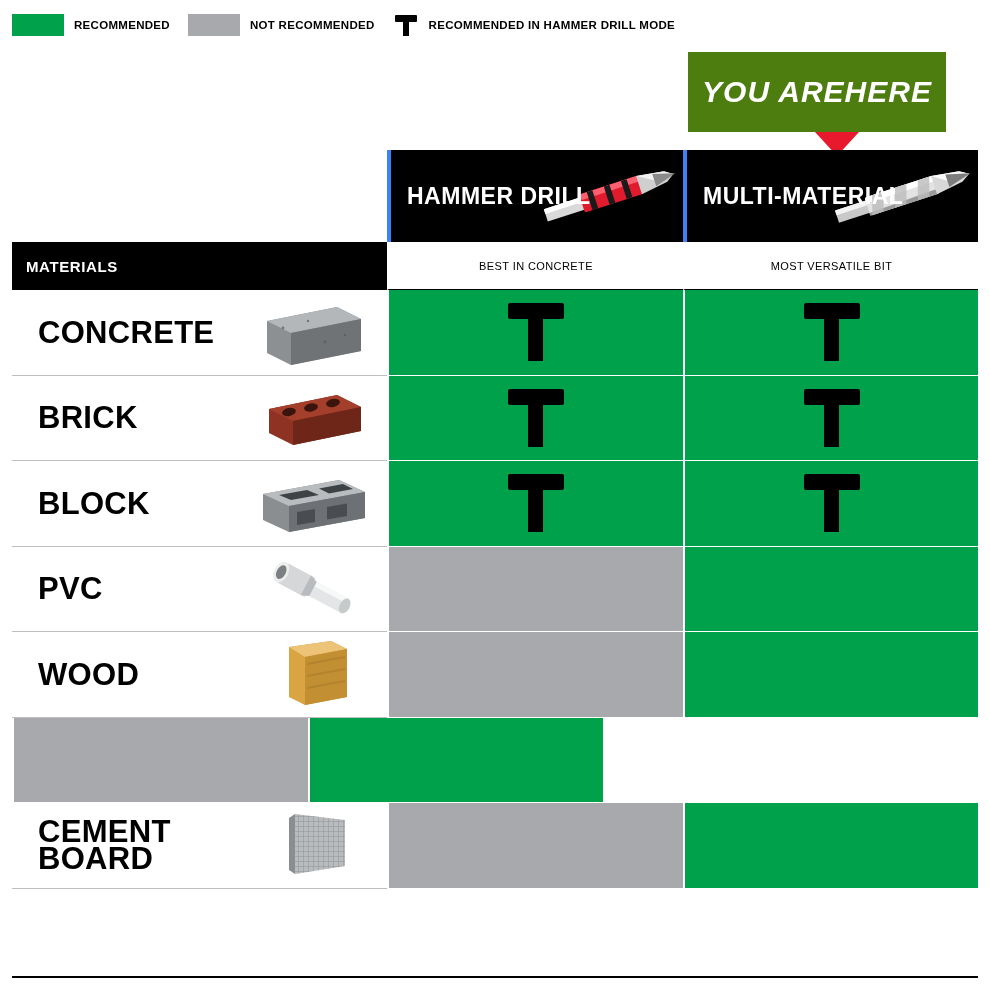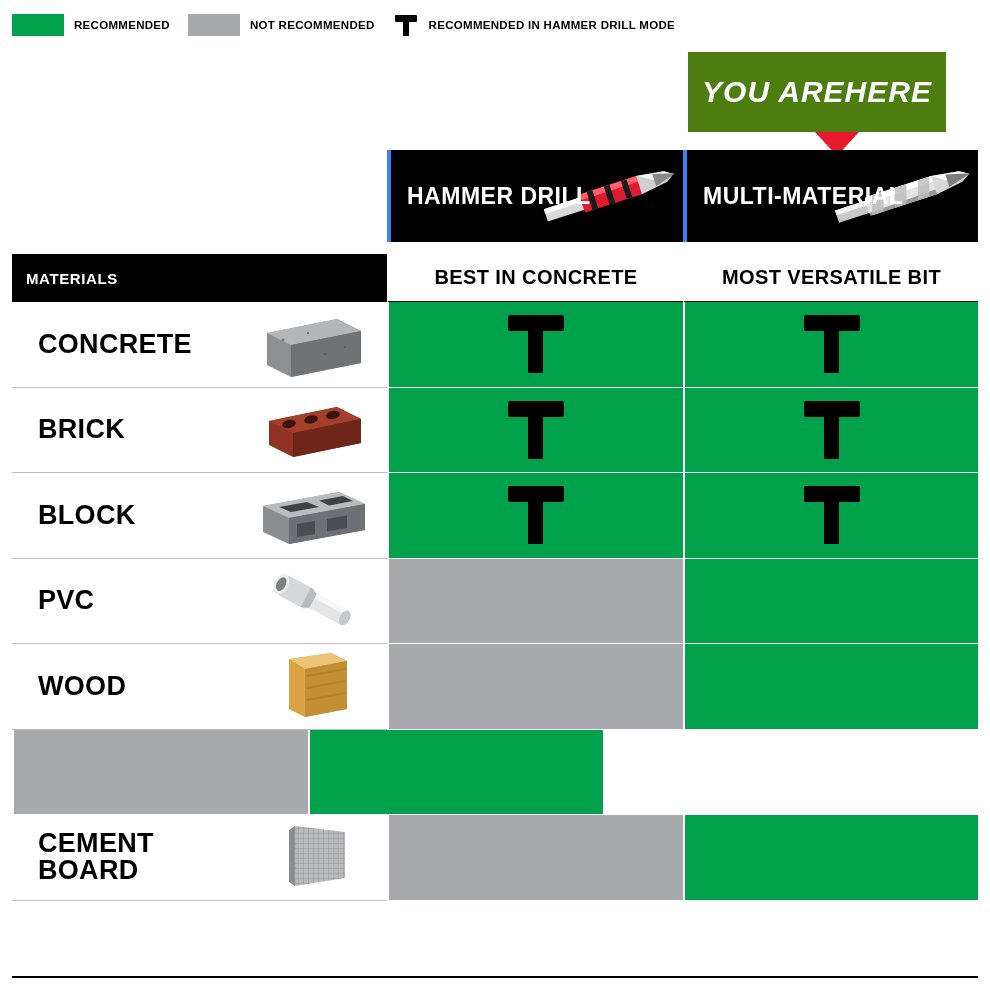--- a/index.html
+++ b/index.html
@@ -156,21 +156,21 @@
   .bit-art {
     position: absolute;
     right: 4px;
     top: 10px;
     width: 150px;
     height: 74px;
     z-index: 1;
   }
 
   
-  .sub-band { height: 48px; margin-top: 12px; }
+  .sub-band { height: 48px; }
   .mat-head {
     background: #000000;
     color: #ffffff;
     display: flex;
     align-items: center;
   }
   .mat-head span {
     font-weight: bold;
     font-size: 15px;
     letter-spacing: 0.6px;
@@ -178,37 +178,37 @@
   }
   .sub-cell {
     background: #ffffff;
     border-left: 2px solid #ffffff;
     border-bottom: 1px solid #000000;
     display: flex;
     align-items: center;
     justify-content: center;
   }
   .sub-cell span {
-    font-weight: bold;
-    font-size: 20px;
+    font-weight: normal;
+    font-size: 11px;
     letter-spacing: 0.4px;
   }
 
   
   .body-row { height: 85.5px; }
   .mat-cell {
     background: #ffffff;
     border-bottom: 1px solid #bcbec0;
     display: flex;
     align-items: center;
     justify-content: space-between;
   }
   .mat-name {
     font-weight: bold;
-    font-size: 27px;
+    font-size: 31px;
     line-height: 27px;
     letter-spacing: 0.3px;
     padding-left: 26px;
     text-transform: uppercase;
     max-width: 230px;
   }
   .mat-icon {
     width: 120px;
     height: 78px;
     margin-right: 14px;

